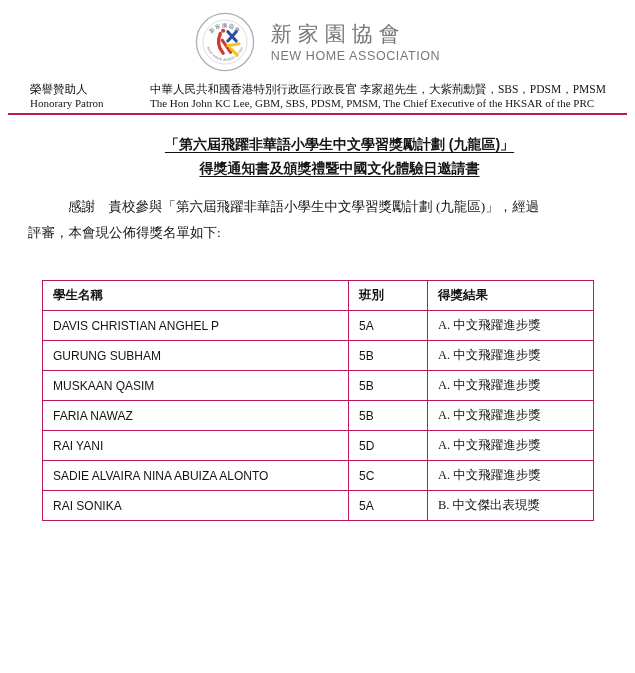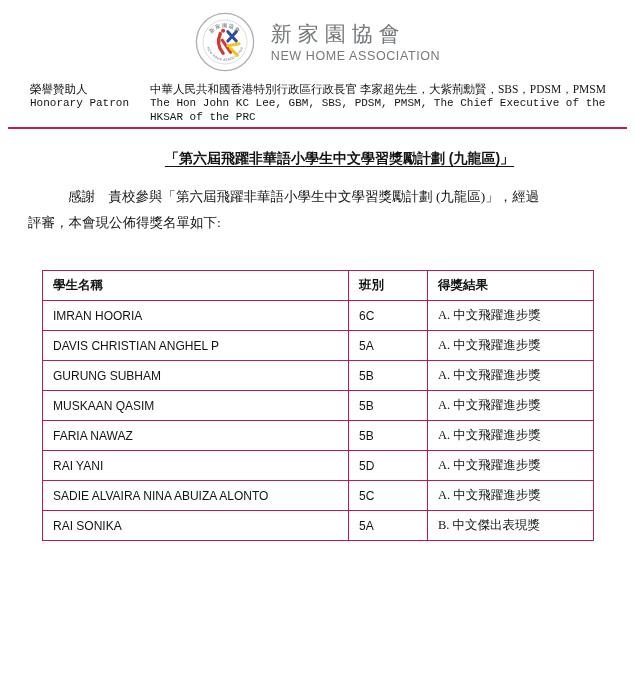--- a/index.html
+++ b/index.html
@@ -28,21 +28,21 @@
 
   
   .patron {
     display: flex; margin: 8px 8px 0 8px; padding: 0 0 3px 22px;
     border-bottom: 2px solid #be185d;
   }
   .patron .labels { width: 120px; flex: 0 0 auto; }
   .patron .lines { flex: 1; }
   .patron .zh { font-size: 11.5px; line-height: 14px; }
   .patron .en {
-    font-family: Liberation Mono, monospace;
+    font-family: Liberation Serif, serif;
     font-size: 11px; line-height: 14px;
   }
 
   
   .recipient { margin: 13px 28px 0 28px; font-size: 13.5px; line-height: 23px; }
 
   
   .title-block {
     margin-top: 17px; text-align: center; font-weight: bold; font-size: 14px;
     line-height: 24px;
@@ -123,20 +123,21 @@
     </div>
     <div class="lines">
       <div class="zh">中華人民共和國香港特別行政區行政長官 李家超先生，大紫荊勳賢，SBS，PDSM，PMSM</div>
       <div class="en">The Hon John KC Lee, GBM, SBS, PDSM, PMSM, The Chief Executive of the HKSAR of the PRC</div>
     </div>
   </div>
 
 
   <div class="title-block">
     <div class="t">「第六屆飛躍非華語小學生中文學習獎勵計劃 (九龍區)」</div>
+    <div class="t">得獎通知書及頒獎禮暨中國文化體驗日邀請書</div>
   </div>
 
   <div class="para">
     <span class="l1">感謝　貴校參與「第六屆飛躍非華語小學生中文學習獎勵計劃 (九龍區)」，經過</span>
     <span class="l2">評審，本會現公佈得獎名單如下:</span>
   </div>
 
   <table class="award">
     <colgroup>
         <col class="c1">
@@ -144,25 +145,20 @@
         <col class="c3">
       </colgroup>
     <thead>
       <tr>
         <th>學生名稱</th>
         <th>班別</th>
         <th>得獎結果</th>
       </tr>
     </thead>
     <tbody>
-        <tr>
-          <td class="name-cell">IMRAN HOORIA</td>
-          <td class="class-cell">6C</td>
-          <td class="award-cell">A. 中文飛躍進步獎</td>
-        </tr>
         <tr>
           <td class="name-cell">DAVIS CHRISTIAN ANGHEL P</td>
           <td class="class-cell">5A</td>
           <td class="award-cell">A. 中文飛躍進步獎</td>
         </tr>
         <tr>
           <td class="name-cell">GURUNG SUBHAM</td>
           <td class="class-cell">5B</td>
           <td class="award-cell">A. 中文飛躍進步獎</td>
         </tr>

